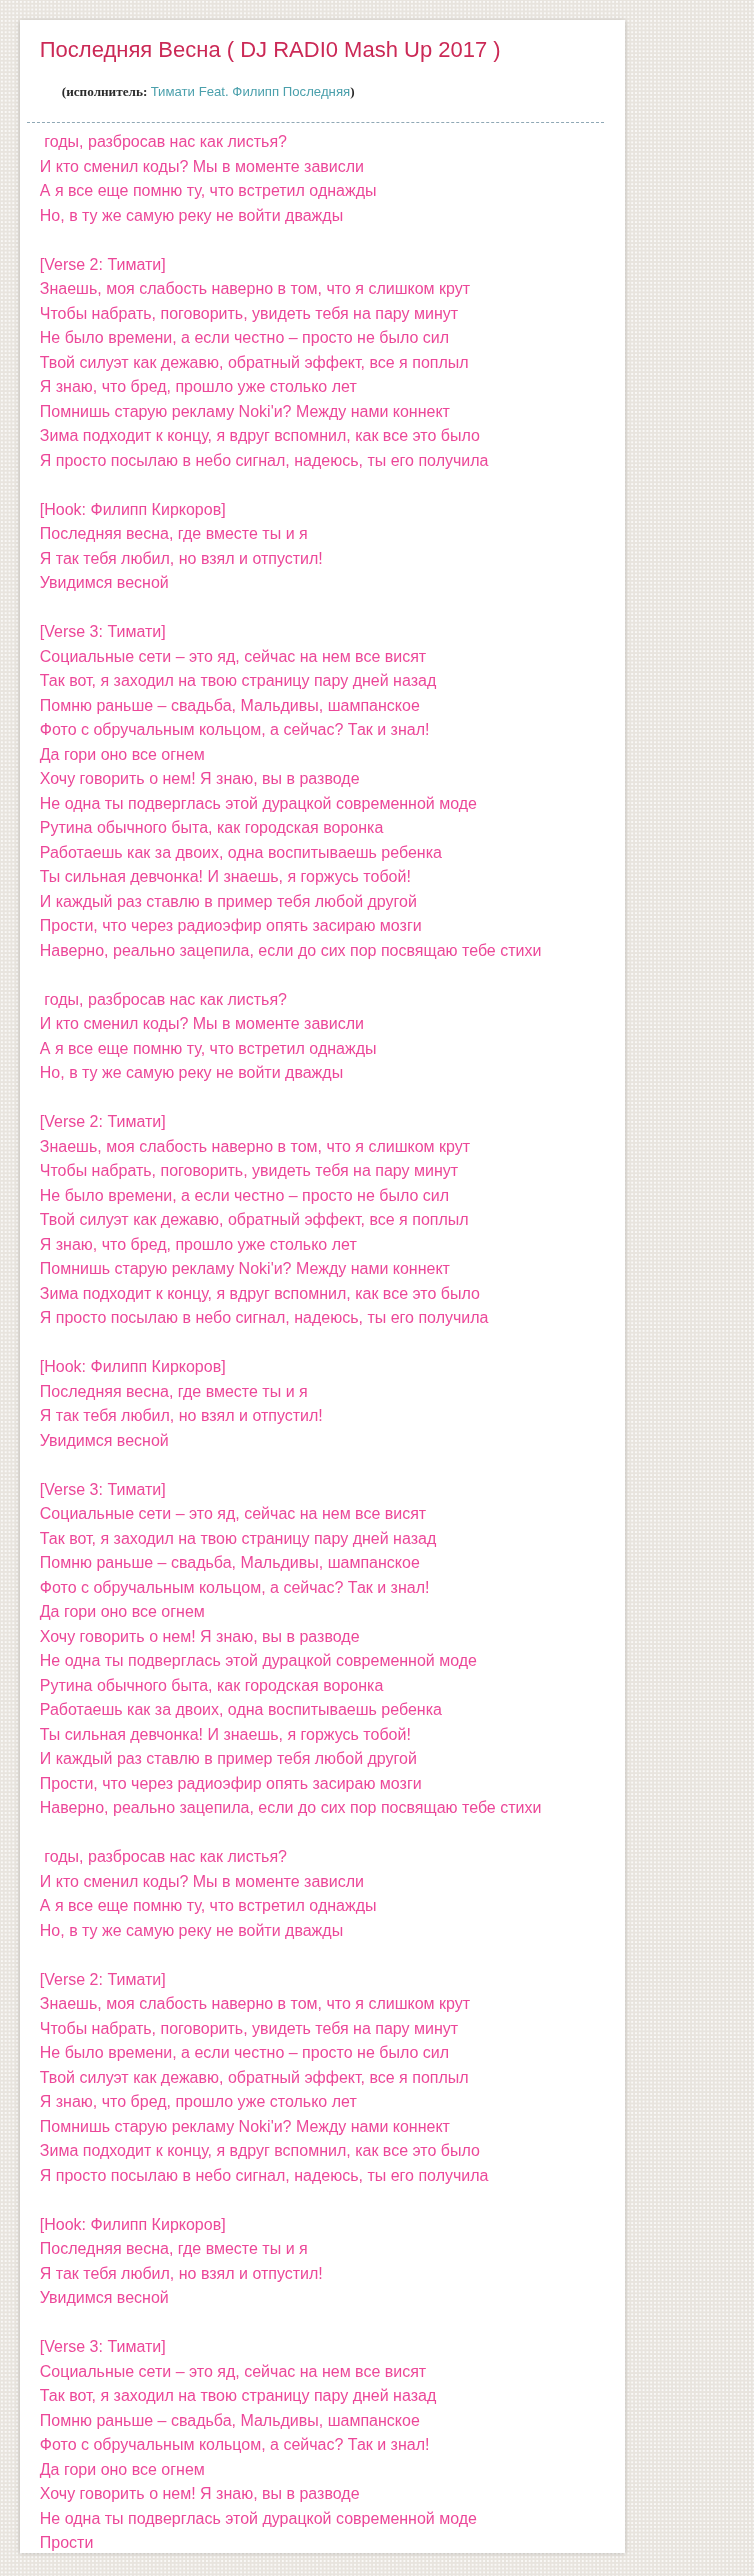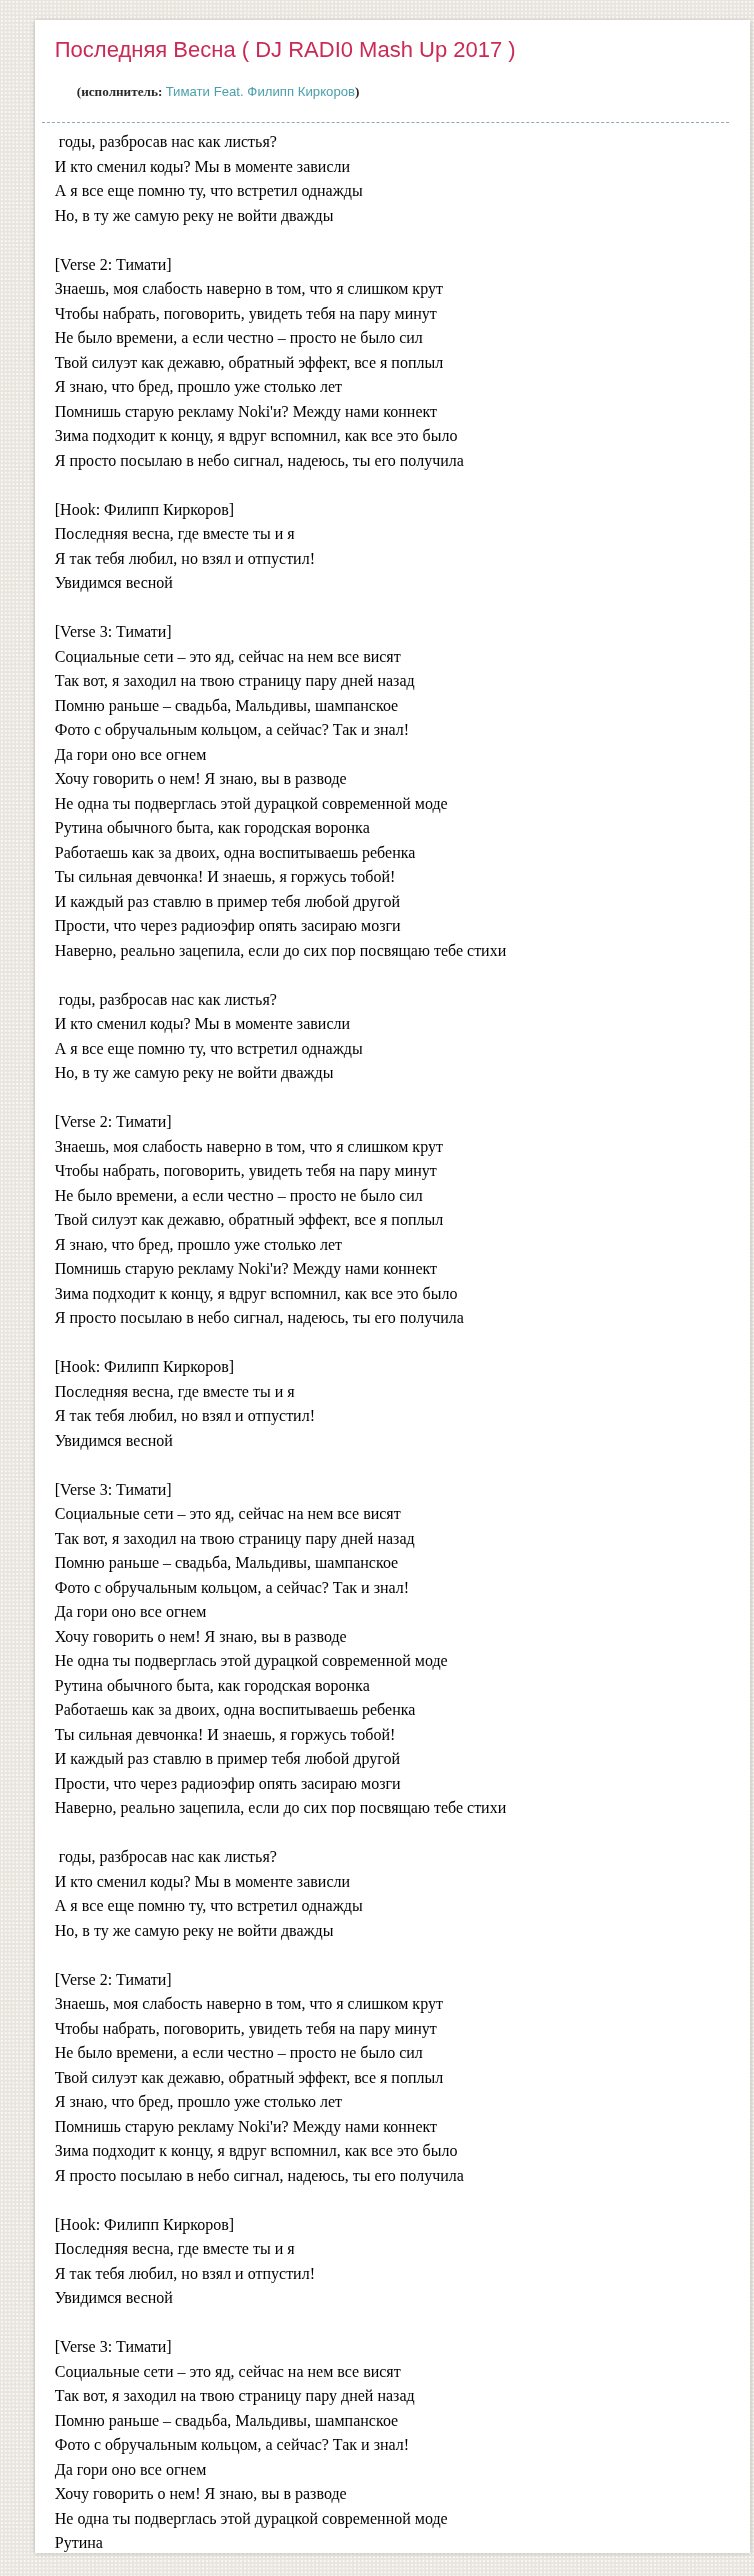--- a/index.html
+++ b/index.html
@@ -12,27 +12,26 @@
     overflow: hidden;
     background-color: #e8e4de;
     background-image: radial-gradient(rgba(255,255,255,0.75) 0.9px, rgba(255,255,255,0) 1.2px);
     background-size: 3.8px 3.8px;
     font-family: "Liberation Sans", sans-serif;
   }
   .card {
     position: absolute;
     left: 20px;
     top: 20px;
-    width: 715px;
+    width: 605px;
     height: 2533px;
     box-sizing: border-box;
     background: #ffffff;
     box-shadow: 0 0.9px 4.7px rgba(0,0,0,0.22);
     padding: 7.5px 21px 24.5px 6.6px;
-    margin-left: 15px;
   }
   .header {
     padding-left: 13.2px;
     padding-bottom: 4.7px;
     border-bottom: 0.9px dashed #8fa8b5;
   }
   .title {
     margin: 9.4px 0 0 0;
     font-size: 22px;
     font-weight: 400;
@@ -54,37 +53,36 @@
   .artist .links {
     color: #4ba0ac;
     text-decoration: none;
     cursor: pointer;
     font-weight: 400;
   }
   .lyrics {
     margin-left: 13.2px;
     margin-top: 7.5px;
     font-size: 16px;
-    color: #000000;
-    font-family: Liberation Serif, serif;
+    color: #ec4899;
   }
   .line {
     min-height: 24.5px;
     line-height: 24.5px;
     white-space: pre-wrap;
   }
 </style>
 </head>
 <body>
 
 <div class="card">
   <div class="header">
     <h1 class="title">Последняя Весна ( DJ RADI0 Mash Up 2017 )</h1>
     <div class="artist">
-      <span class="label">(исполнитель: </span><a class="links">Тимати Feat. Филипп Киркоров</a><span class="label">)</span>
+      <span class="label">(исполнитель: </span><a class="links">Тимати Feat. Филипп Последняя</a><span class="label">)</span>
     </div>
   </div>
   <div class="lyrics">
       <div class="line"> годы, разбросав нас как листья?</div>
       <div class="line">И кто сменил коды? Мы в моменте зависли</div>
       <div class="line">А я все еще помню ту, что встретил однажды</div>
       <div class="line">Но, в ту же самую реку не войти дважды</div>
       <div class="line blank"></div>
       <div class="line">[Verse 2: Тимати]</div>
       <div class="line">Знаешь, моя слабость наверно в том, что я слишком крут</div>
@@ -172,16 +170,16 @@
       <div class="line">Увидимся весной</div>
       <div class="line blank"></div>
       <div class="line">[Verse 3: Тимати]</div>
       <div class="line">Социальные сети – это яд, сейчас на нем все висят</div>
       <div class="line">Так вот, я заходил на твою страницу пару дней назад</div>
       <div class="line">Помню раньше – свадьба, Мальдивы, шампанское</div>
       <div class="line">Фото с обручальным кольцом, а сейчас? Так и знал!</div>
       <div class="line">Да гори оно все огнем</div>
       <div class="line">Хочу говорить о нем! Я знаю, вы в разводе</div>
       <div class="line">Не одна ты подверглась этой дурацкой современной моде</div>
-      <div class="line">Рутина</div>
+      <div class="line">Прости</div>
     </div>
 </div>
 
 
 </body></html>

